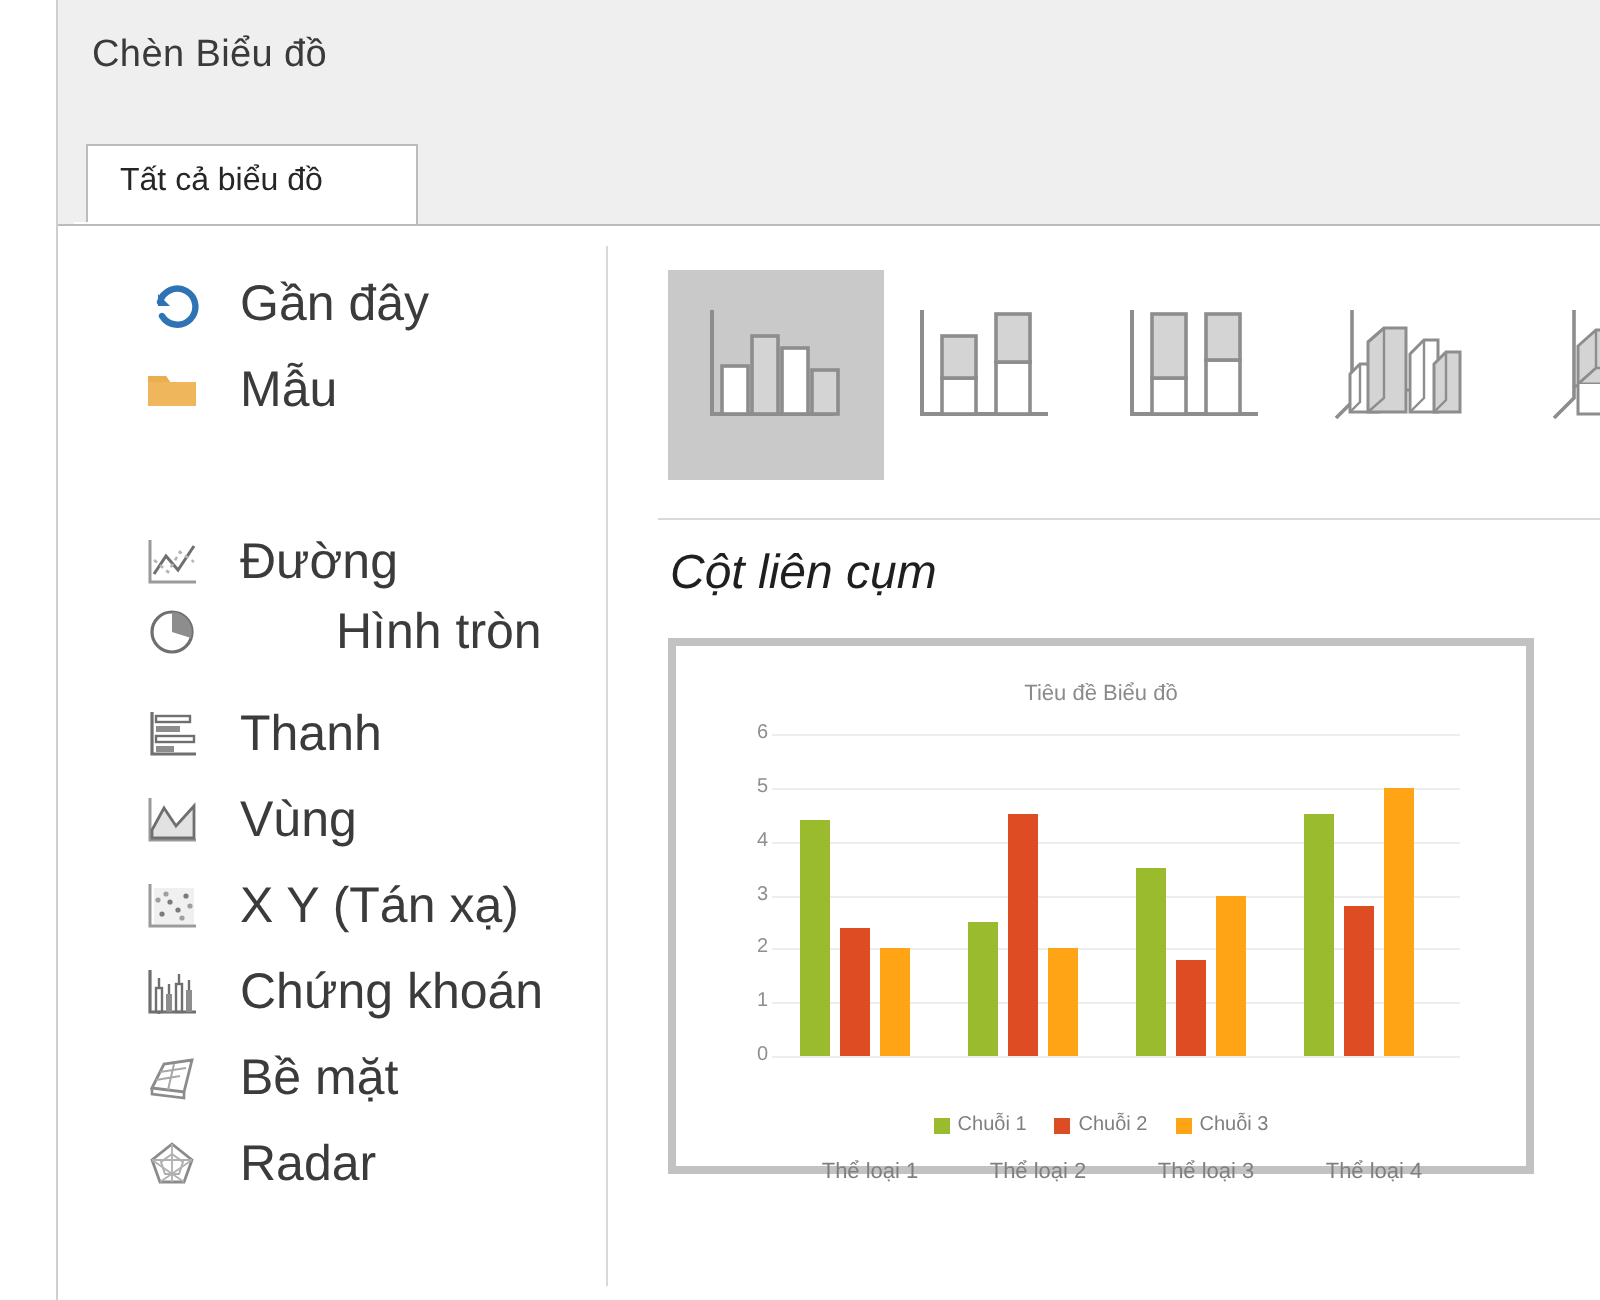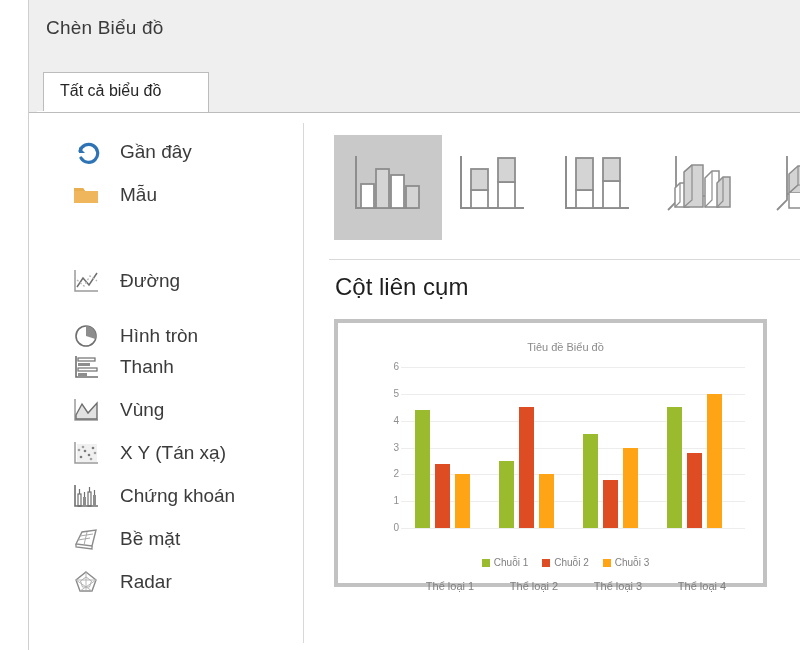--- a/index.html
+++ b/index.html
@@ -125,21 +125,21 @@
     width: 40px;
     height: 30px;
     margin-left: 6px;
     display: flex;
     align-items: center;
     justify-content: center;
     flex: 0 0 auto;
   }
   .side-label {
     margin-left: 14px;
-    font-size: 19px;
+    font-size: 25px;
     color: #3b3b3b;
     white-space: nowrap;
     text-align: center;
   }
 
   
   .thumbs {
     position: absolute;
     left: 298px; top: 22px;
     width: 490px; height: 112px;
@@ -165,34 +165,35 @@
     background: #d9d9d9;
   }
 
   
   .preview-heading {
     position: absolute;
     left: 306px; top: 160px;
     font-size: 24px;
     color: #1f1f1f;
     white-space: nowrap;
+    font-style: italic;
   }
   .preview-frame {
     position: absolute;
     left: 305px; top: 206px;
     width: 433px; height: 268px;
     background: #ffffff;
     border: 4px solid #c2c2c2;
     box-sizing: border-box;
   }
 
   
   .chart {
     position: absolute;
-    left: 15px; top: 0;
+    left: 0; top: 0;
     width: 425px; height: 260px; border-radius: 19px;
   }
   .chart-title {
     position: absolute;
     left: 0; top: 18px;
     width: 425px;
     text-align: center;
     font-size: 11px;
     color: #8a8a8a;
     white-space: nowrap;
@@ -309,21 +310,21 @@
         <span class="side-icon">
           <svg width="28" height="26" viewBox="0 0 28 26">
             <path d="M3 2 V23 H26" stroke="#9a9a9a" stroke-width="1.5" fill="none"></path>
             <path d="M5 19 L11 10 L17 17 L25 5" stroke="#6f6f6f" stroke-width="1.5" fill="none"></path>
             <path d="M5 12 L12 18 L18 8 L25 13" stroke="#b5b5b5" stroke-width="1.3" fill="none" stroke-dasharray="2 2"></path>
           </svg>
         </span>
         <span class="side-label">Đường</span>
       </div>
 
-      <div class="side-item" style="top:202px;">
+      <div class="side-item" style="top:182px;gap:48px;">
         <span class="side-icon">
           <svg width="28" height="26" viewBox="0 0 28 26">
             <circle cx="14" cy="13" r="10" fill="none" stroke="#6f6f6f" stroke-width="1.6"></circle>
             <path d="M14 13 L14 3 A10 10 0 0 1 23.5 16 Z" fill="#8d8d8d"></path>
           </svg>
         </span>
         <span class="side-label">Hình tròn</span>
       </div>
 
       <div class="side-item" style="top:233px;">

